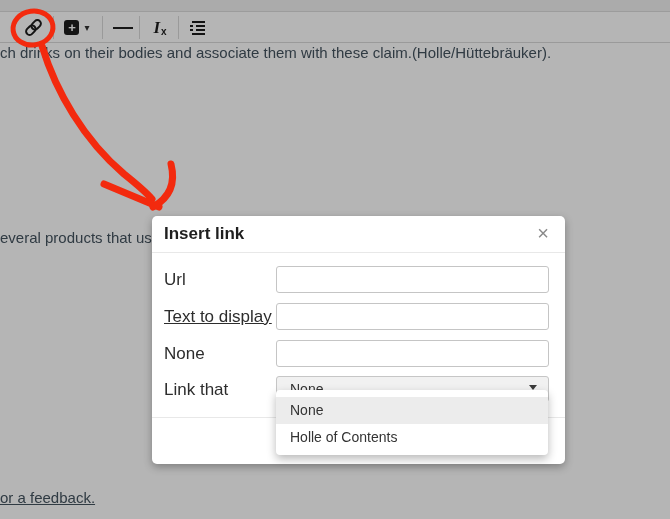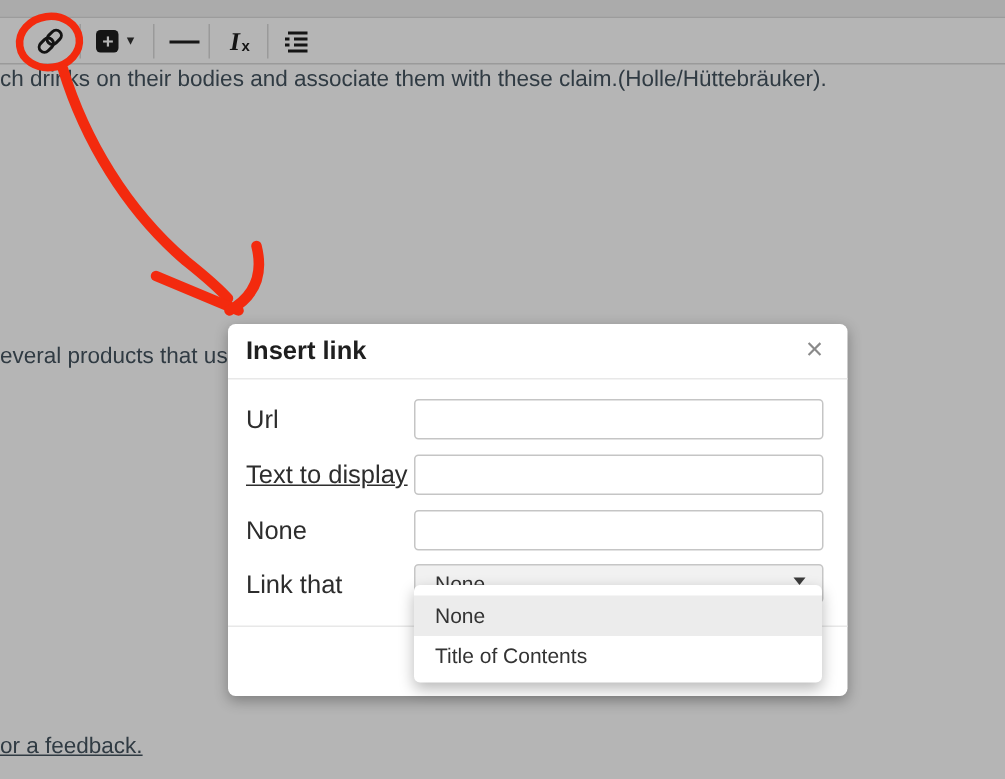--- a/index.html
+++ b/index.html
@@ -135,21 +135,21 @@
     <div class="fselect" style="top:160px;">
       <span class="sel-text">None</span>
       <span class="sel-caret"></span>
     </div>
 
     <div class="dialog-footer-divider"></div>
   </div>
 
   <div class="dropdown">
     <div class="opt hl">None</div>
-    <div class="opt">Title of Contents</div>
+    <div class="opt">Holle of Contents</div>
   </div>
 
   <svg class="annotation" width="670" height="519" viewBox="0 0 670 519">
     <g fill="none" stroke="#f32a0e" stroke-linecap="round">
       <ellipse cx="33" cy="28" rx="20" ry="17" stroke-width="5" transform="rotate(-8 33 28)"></ellipse>
       <path d="M 42 46 C 56 92 84 140 124 174 C 134 182 145 191 152 199" stroke-width="7"></path>
       <path d="M 104 184 L 159 207" stroke-width="7"></path>
       <path d="M 171 164 C 176 184 169 198 153 207" stroke-width="7"></path>
     </g>
   </svg>

